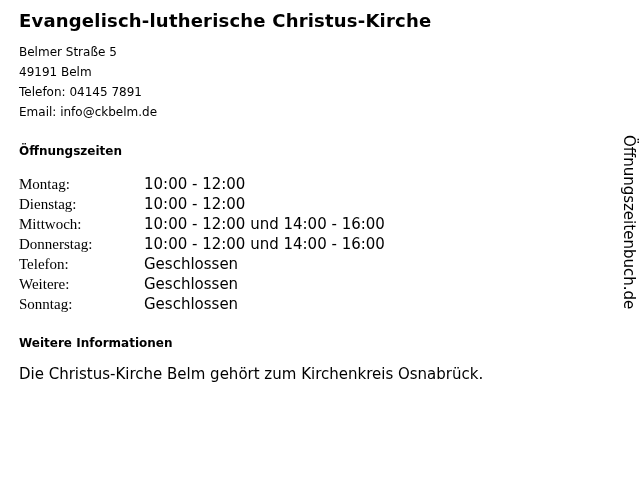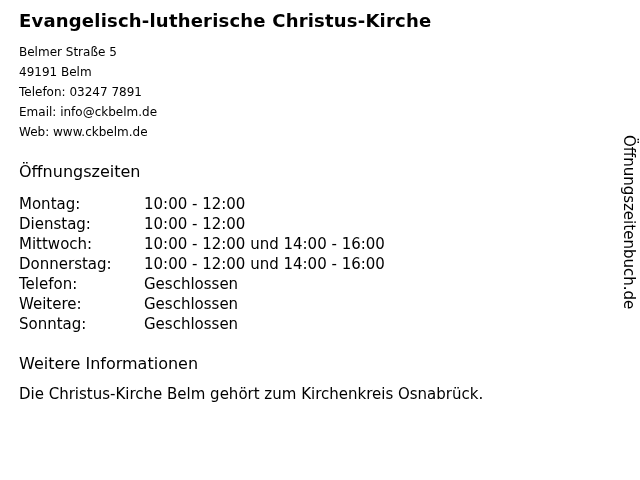--- a/index.html
+++ b/index.html
@@ -31,36 +31,37 @@
   }
   .contact-block {
     margin-top: 10px;
     font-size: 12px;
     line-height: 20px;
   }
   .contact-line {
     white-space: nowrap;
   }
   .section-heading {
-    font-size: 16px;
-    font-weight: normal;
+    font-size: 12px;
+    font-weight: bold;
     line-height: 21px;
     margin: 19px 0 0 0;
   }
   .hours-table {
     margin-top: 12px;
     font-size: 15px;
     line-height: 20px;
   }
   .hours-row {
     display: flex;
   }
   .hours-day {
     width: 125px;
     flex: 0 0 125px;
+    font-family: Liberation Serif, serif;
   }
   .hours-time {
     white-space: nowrap;
   }
   .info-text {
     margin: 10px 0 0 0;
     font-size: 15px;
     line-height: 20px;
   }
   .watermark {
@@ -76,23 +77,22 @@
 </head>
 <body>
 
 <div class="content">
 
   <h1 class="page-title">Evangelisch-lutherische Christus-Kirche</h1>
 
   <div class="contact-block">
     <div class="contact-line">Belmer Straße 5</div>
     <div class="contact-line">49191 Belm</div>
-    <div class="contact-line">Telefon: 03247 7891</div>
+    <div class="contact-line">Telefon: 04145 7891</div>
     <div class="contact-line">Email: info@ckbelm.de</div>
-    <div class="contact-line">Web: www.ckbelm.de</div>
   </div>
 
   <h2 class="section-heading">Öffnungszeiten</h2>
 
   <div class="hours-table">
     <div class="hours-row">
       <span class="hours-day">Montag:</span>
       <span class="hours-time">10:00 - 12:00</span>
     </div>
     <div class="hours-row">

